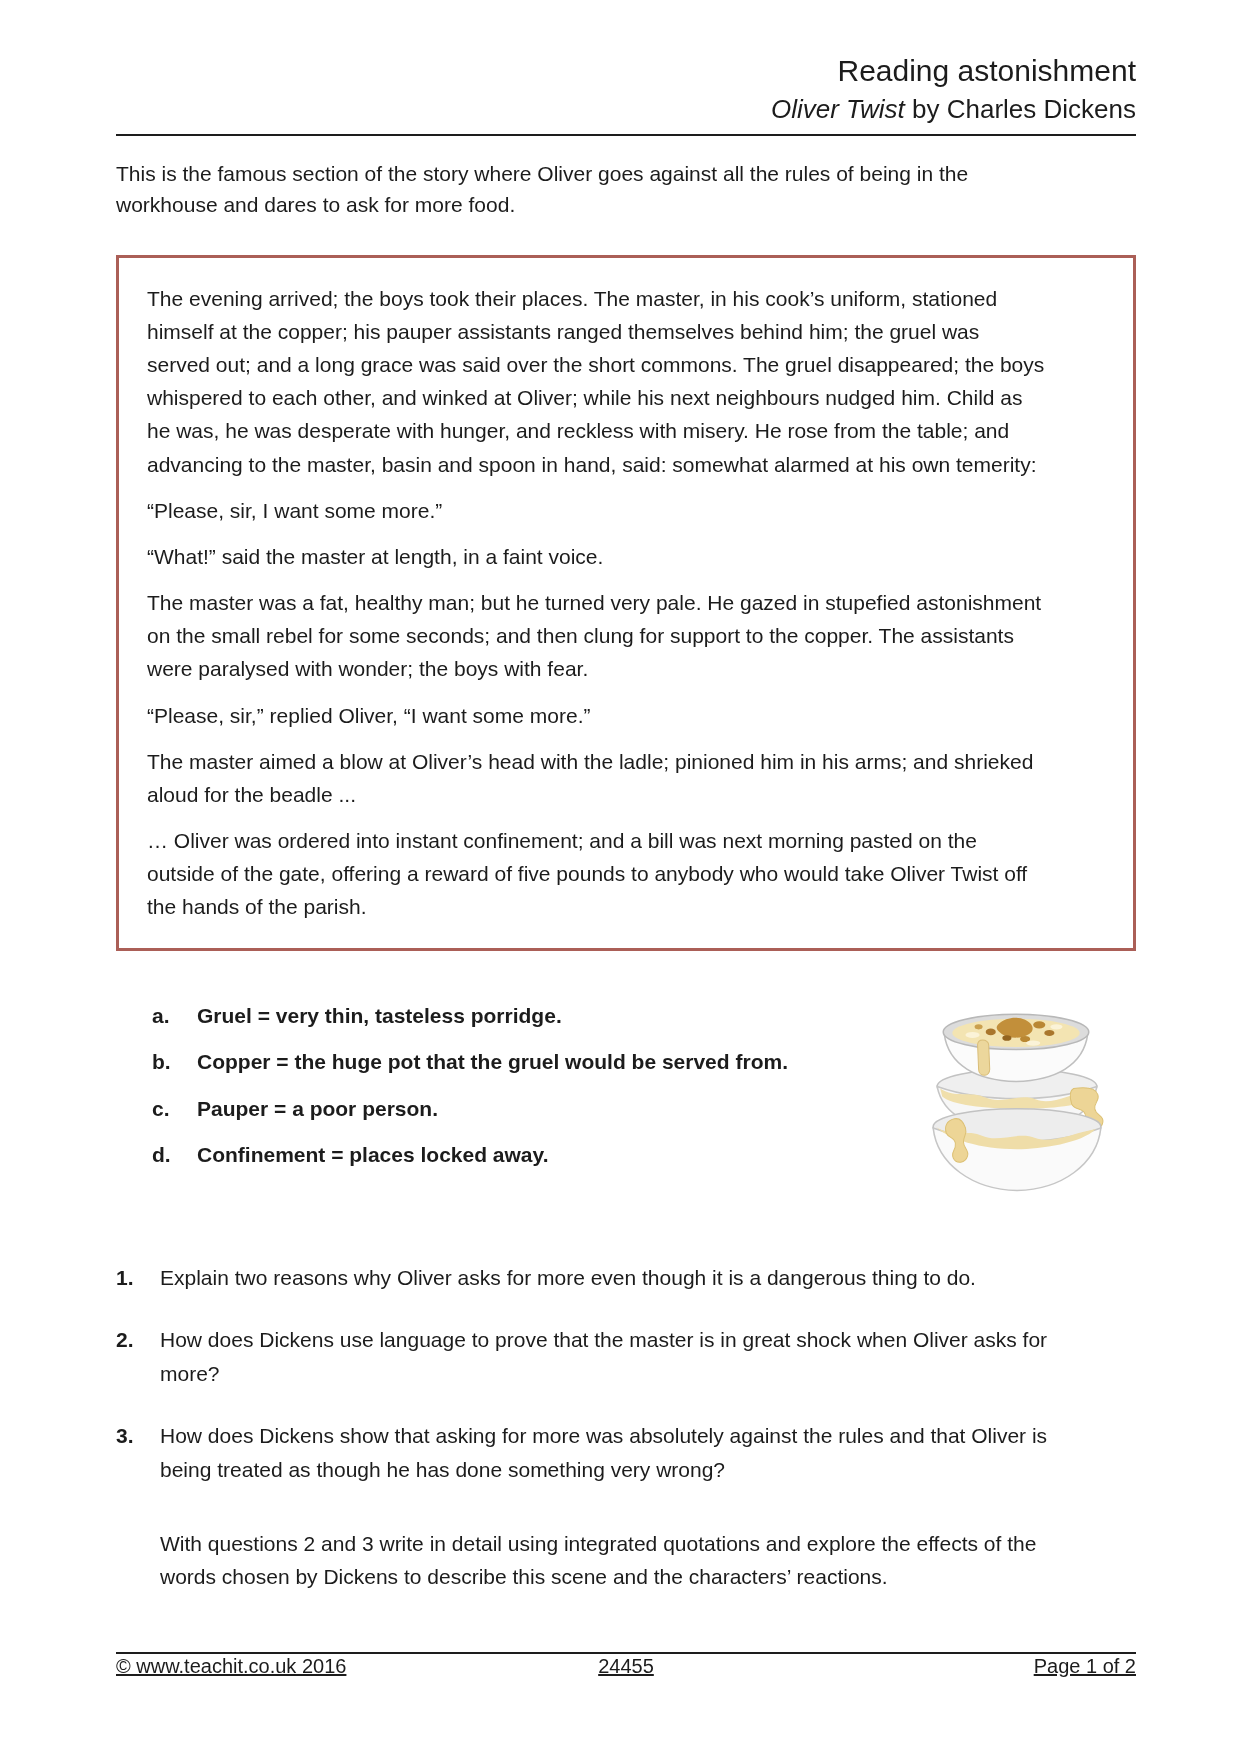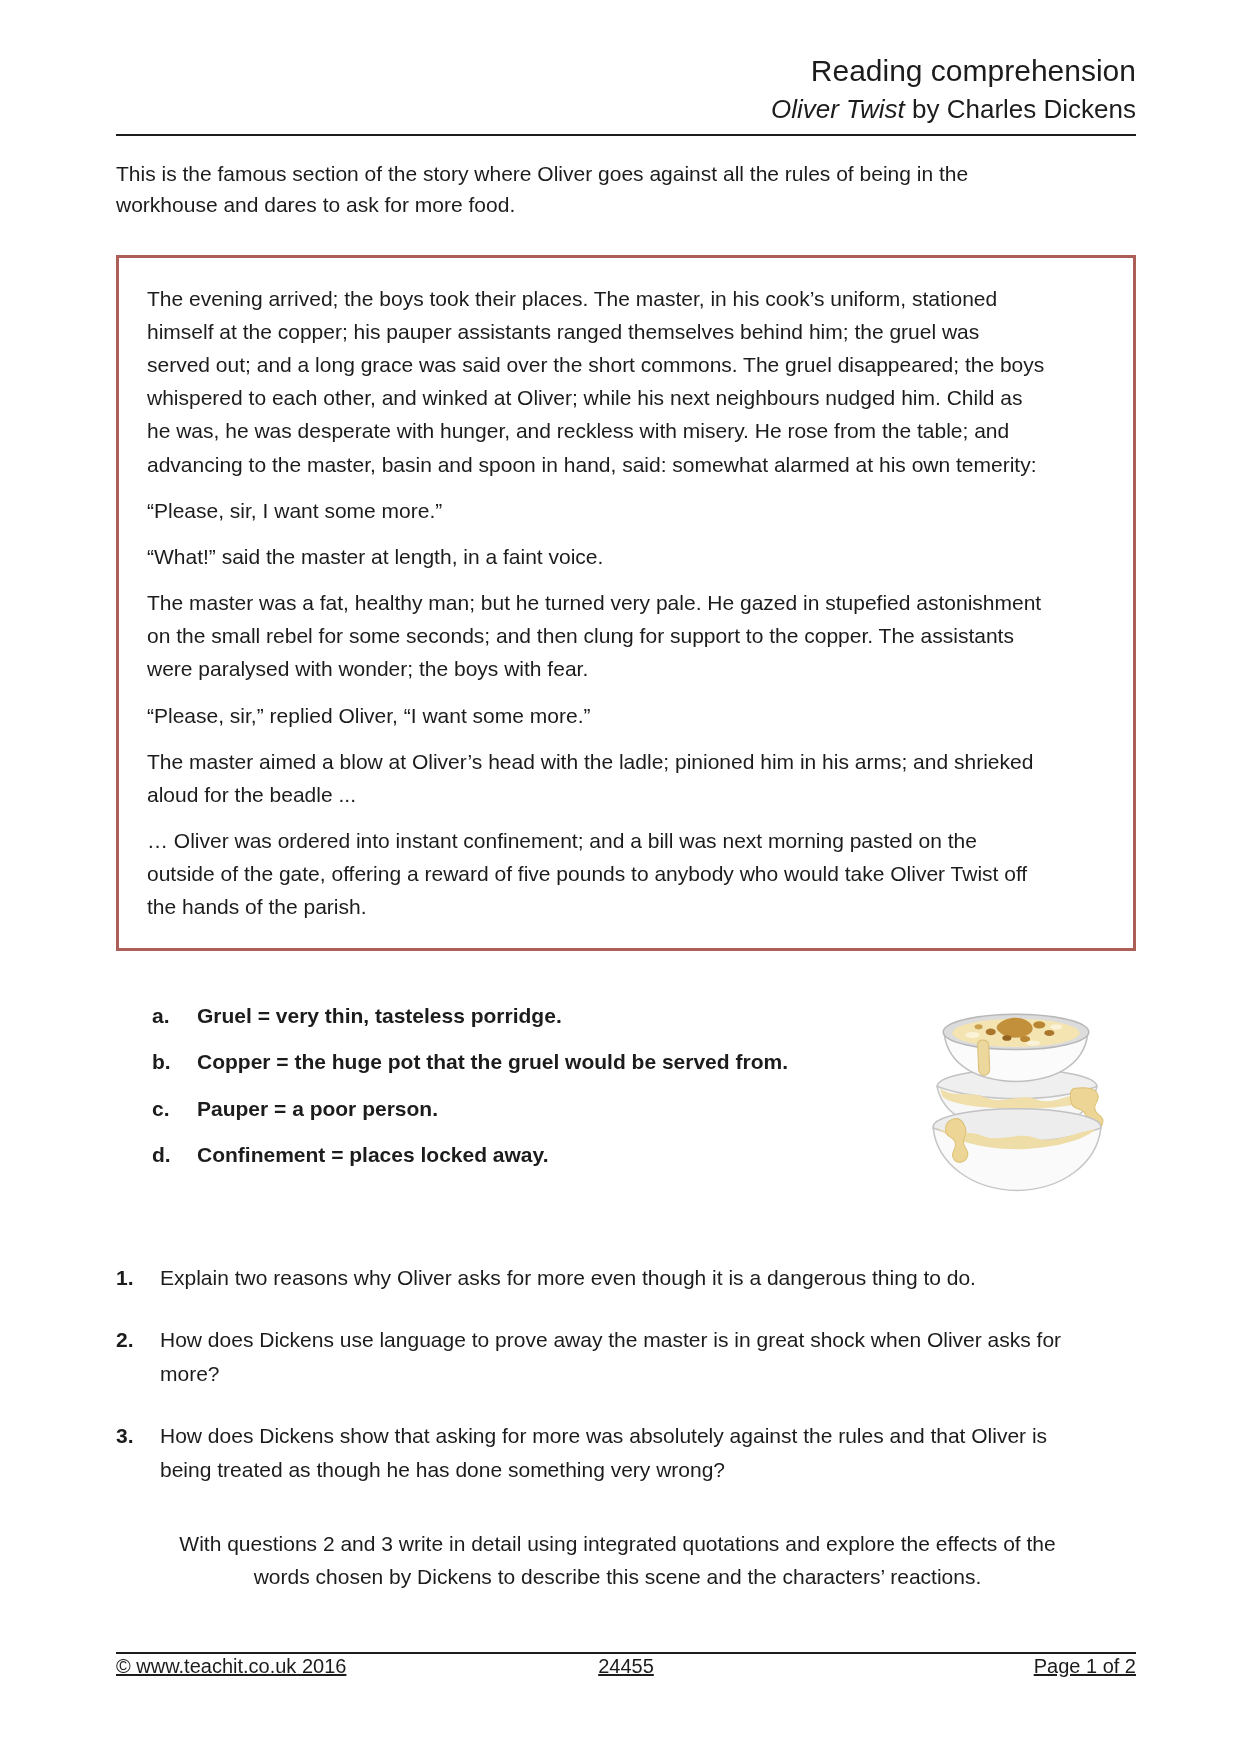--- a/index.html
+++ b/index.html
@@ -87,21 +87,20 @@
     line-height: 1.6;
     margin-bottom: 29px;
   }
   .q-num { flex: none; width: 44px; font-weight: bold; }
   .q-text { max-width: 905px; }
   .note {
     margin: 40px 0 0 44px;
     font-size: 21px;
     line-height: 1.6;
     max-width: 915px;
-    text-align: center;
   }
   
   .footer {
     position: absolute;
     left: 116px;
     right: 104px;
     top: 1652px;
     border-top: 2px solid #1d1d1d;
     padding-top: 1px;
     display: flex;
@@ -112,21 +111,21 @@
   .f-left  { flex: 1; text-align: left; }
   .f-mid   { flex: 1; text-align: center; }
   .f-right { flex: 1; text-align: right; }
 </style>
 </head>
 <body>
 
 <div class="page">
 
   <div class="header">
-    <div class="title-line1">Reading comprehension</div>
+    <div class="title-line1">Reading astonishment</div>
     <div class="title-line2"><span class="italic">Oliver Twist</span><span> by Charles Dickens</span></div>
   </div>
 
   <p class="intro">This is the famous section of the story where Oliver goes against all the rules of being in the workhouse and dares to ask for more food.</p>
 
   <div class="passage">
     <p>The evening arrived; the boys took their places. The master, in his cook’s uniform, stationed himself at the copper; his pauper assistants ranged themselves behind him; the gruel was served out; and a long grace was said over the short commons. The gruel disappeared; the boys whispered to each other, and winked at Oliver; while his next neighbours nudged him. Child as he was, he was desperate with hunger, and reckless with misery. He rose from the table; and advancing to the master, basin and spoon in hand, said: somewhat alarmed at his own temerity:</p>
     <p>“Please, sir, I want some more.”</p>
     <p>“What!” said the master at length, in a faint voice.</p>
     <p>The master was a fat, healthy man; but he turned very pale. He gazed in stupefied astonishment on the small rebel for some seconds; and then clung for support to the copper. The assistants were paralysed with wonder; the boys with fear.</p>
@@ -190,21 +189,21 @@
     </svg>
   </div>
 
   <div class="questions">
     <div class="q-item">
       <span class="q-num">1.</span>
       <span class="q-text">Explain two reasons why Oliver asks for more even though it is a dangerous thing to do.</span>
     </div>
     <div class="q-item">
       <span class="q-num">2.</span>
-      <span class="q-text">How does Dickens use language to prove away the master is in great shock when Oliver asks for more?</span>
+      <span class="q-text">How does Dickens use language to prove that the master is in great shock when Oliver asks for more?</span>
     </div>
     <div class="q-item">
       <span class="q-num">3.</span>
       <span class="q-text">How does Dickens show that asking for more was absolutely against the rules and that Oliver is being treated as though he has done something very wrong?</span>
     </div>
     <p class="note">With questions 2 and 3 write in detail using integrated quotations and explore the effects of the words chosen by Dickens to describe this scene and the characters’ reactions.</p>
   </div>
 
   <div class="footer">
     <span class="f-left">© www.teachit.co.uk 2016</span>

